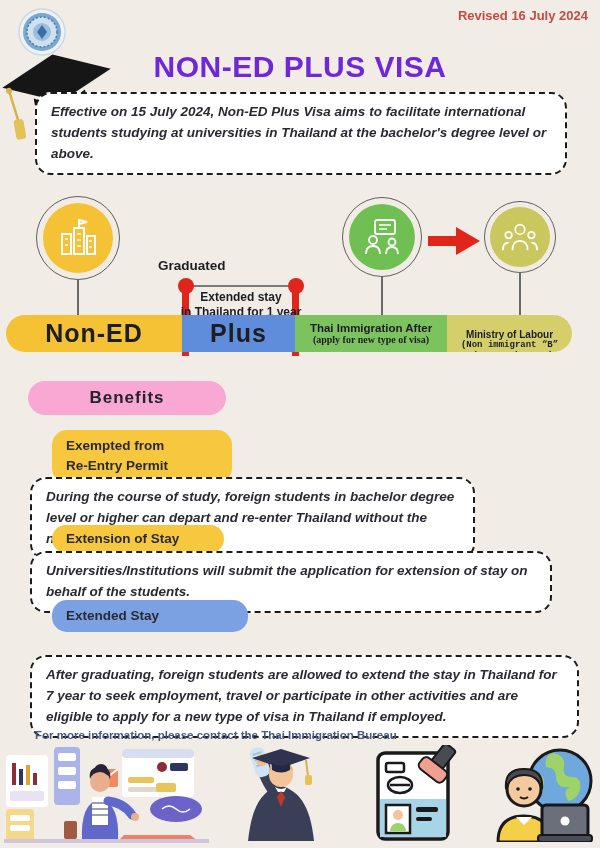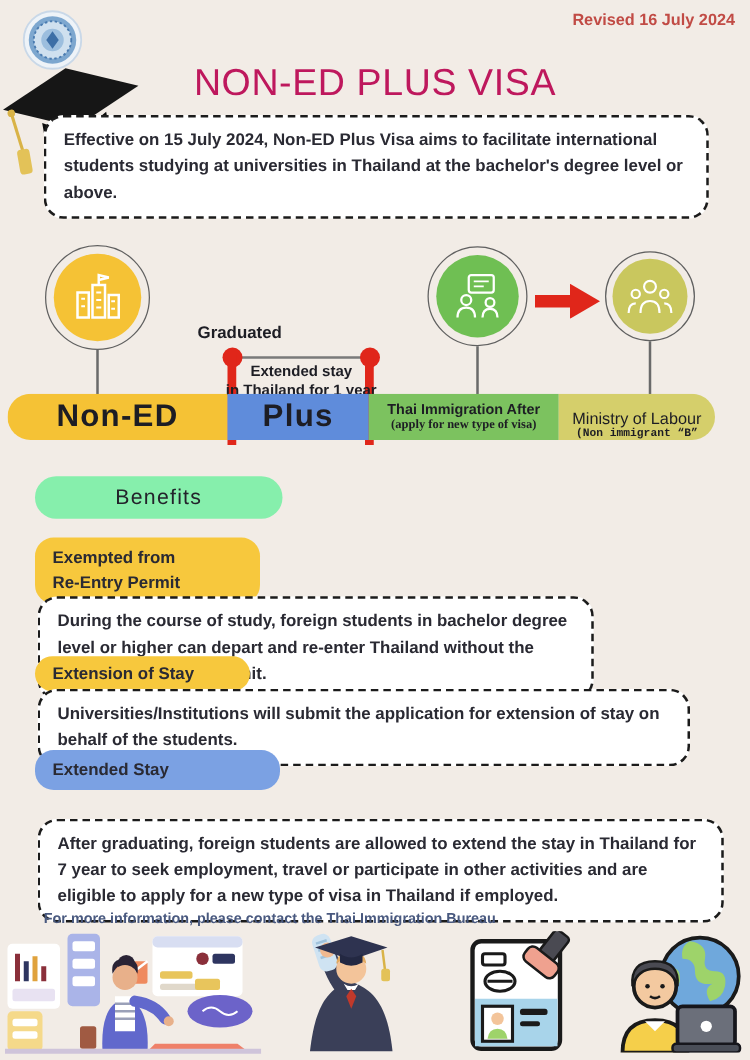--- a/index.html
+++ b/index.html
@@ -3,24 +3,24 @@
 <meta charset="utf-8">
 <style>
   html,body{margin:0;padding:0;}
   body{font-family:"Liberation Sans",sans-serif;background:#888;}
   #page{position:relative;width:600px;height:848px;background:#f2ece6;overflow:hidden;margin:0 auto;}
 
   
   .revised{position:absolute;top:8px;right:12px;font-size:13px;font-weight:bold;color:#c14b45;text-align:center;}
   .logo{position:absolute;top:8px;left:18px;width:48px;height:48px;}
   .page-title{position:absolute;top:50px;left:0;width:100%;text-align:center;
-    font-size:30px;font-weight:normal;color:#be185d;letter-spacing:0.5px;}
+    font-size:30px;font-weight:bold;color:#6d28d9;letter-spacing:0.5px;}
 
   .dashed-box{position:absolute;background:#fff;border:2.5px dashed #1b1b1b;border-radius:16px;
-    font-size:13.5px;font-weight:700;color:#2a2a33;line-height:1.55;padding:8px 14px;box-sizing:border-box;}
+    font-size:13.5px;font-weight:700;color:#2a2a33;line-height:1.55;padding:8px 14px;box-sizing:border-box;font-style:italic;}
   .intro-box{left:35px;top:92px;width:532px;}
 
   .grad-cap{position:absolute;left:0px;top:52px;width:118px;height:92px;}
 
   
   .tl-circle{position:absolute;border-radius:50%;border:1.5px solid #606060;background:#f2ece6;
     display:flex;align-items:center;justify-content:center;box-sizing:border-box;}
   .tl-circle .inner{border-radius:50%;display:flex;align-items:center;justify-content:center;}
   .c-yellow{left:36px;top:196px;width:84px;height:84px;}
   .c-yellow .inner{width:70px;height:70px;background:#f5c235;}
@@ -45,29 +45,29 @@
 
   .bar{position:absolute;left:6px;top:315px;width:566px;height:37px;border-radius:19px;
     overflow:hidden;display:flex;}
   .seg{display:flex;flex-direction:column;align-items:center;justify-content:center;color:#1d1d24;box-sizing:border-box;}
   .seg-noned{width:176px;background:#f5c235;font-size:25px;font-weight:bold;letter-spacing:1px;}
   .seg-plus{width:113px;background:#5f8cdb;font-size:25px;font-weight:bold;letter-spacing:1px;}
   .seg-tib{width:152px;background:#7cc25f;}
   .seg-tib .l1{font-size:11.5px;font-weight:bold;}
   .seg-tib .l2{font-size:10px;font-weight:bold;font-family:Liberation Serif, serif;}
   .seg-mol{width:125px;background:#d5cf6b;}
-  .seg-mol .l1{font-size:13px;font-weight:normal;margin-top:24px;}
+  .seg-mol .l1{font-size:10px;font-weight:bold;margin-top:24px;}
   .seg-mol .l2{font-size:9px;font-weight:bold;line-height:1.25;text-align:center;font-family:Liberation Mono, monospace;}
 
   
-  .benefits-pill{position:absolute;left:28px;top:381px;width:198px;height:34px;background:#86efac;
+  .benefits-pill{position:absolute;left:28px;top:381px;width:198px;height:34px;background:#f9a8d4;
     border-radius:17px;display:flex;align-items:center;justify-content:center;
-    font-size:17px;font-weight:normal;color:#23232b;letter-spacing:1px;}
+    font-size:17px;font-weight:bold;color:#23232b;letter-spacing:1px;}
   .label{position:absolute;background:#f7c83d;border-radius:15px;color:#2a2a33;
-    font-size:13.5px;font-weight:bold;padding:6px 14px;line-height:1.5;box-sizing:border-box;}
+    font-size:13.5px;font-weight:bold;padding:6px 14px;line-height:1.5;box-sizing:border-box;margin-left:24px;}
   .label.l-1{left:28px;top:430px;width:180px;}
   .label.l-2{left:28px;top:525px;width:172px;padding-top:4px;padding-bottom:4px;}
   .label.l-3{left:28px;top:600px;width:196px;background:#7ba1e3;}
   .box-1{left:30px;top:477px;width:445px;}
   .box-2{left:30px;top:551px;width:522px;}
   .box-3{left:30px;top:655px;width:549px;}
 
   .contact{position:absolute;left:35px;top:729px;font-size:11.5px;font-weight:600;color:#49597f;}
 
   .illus{position:absolute;top:745px;}

